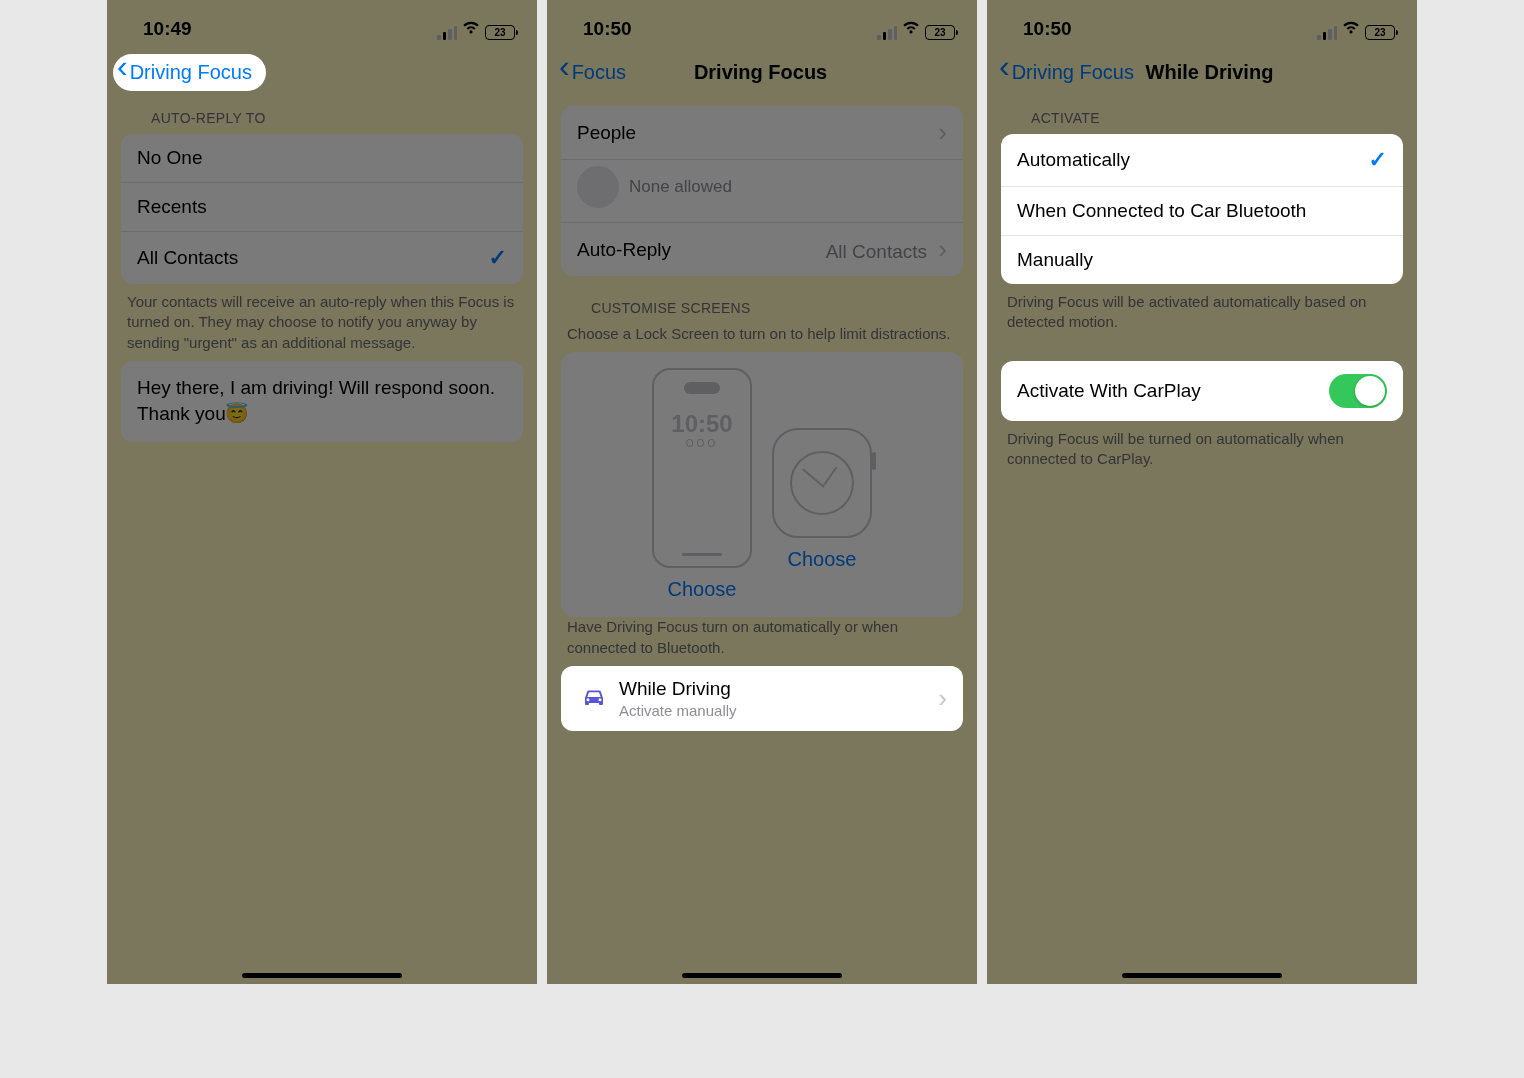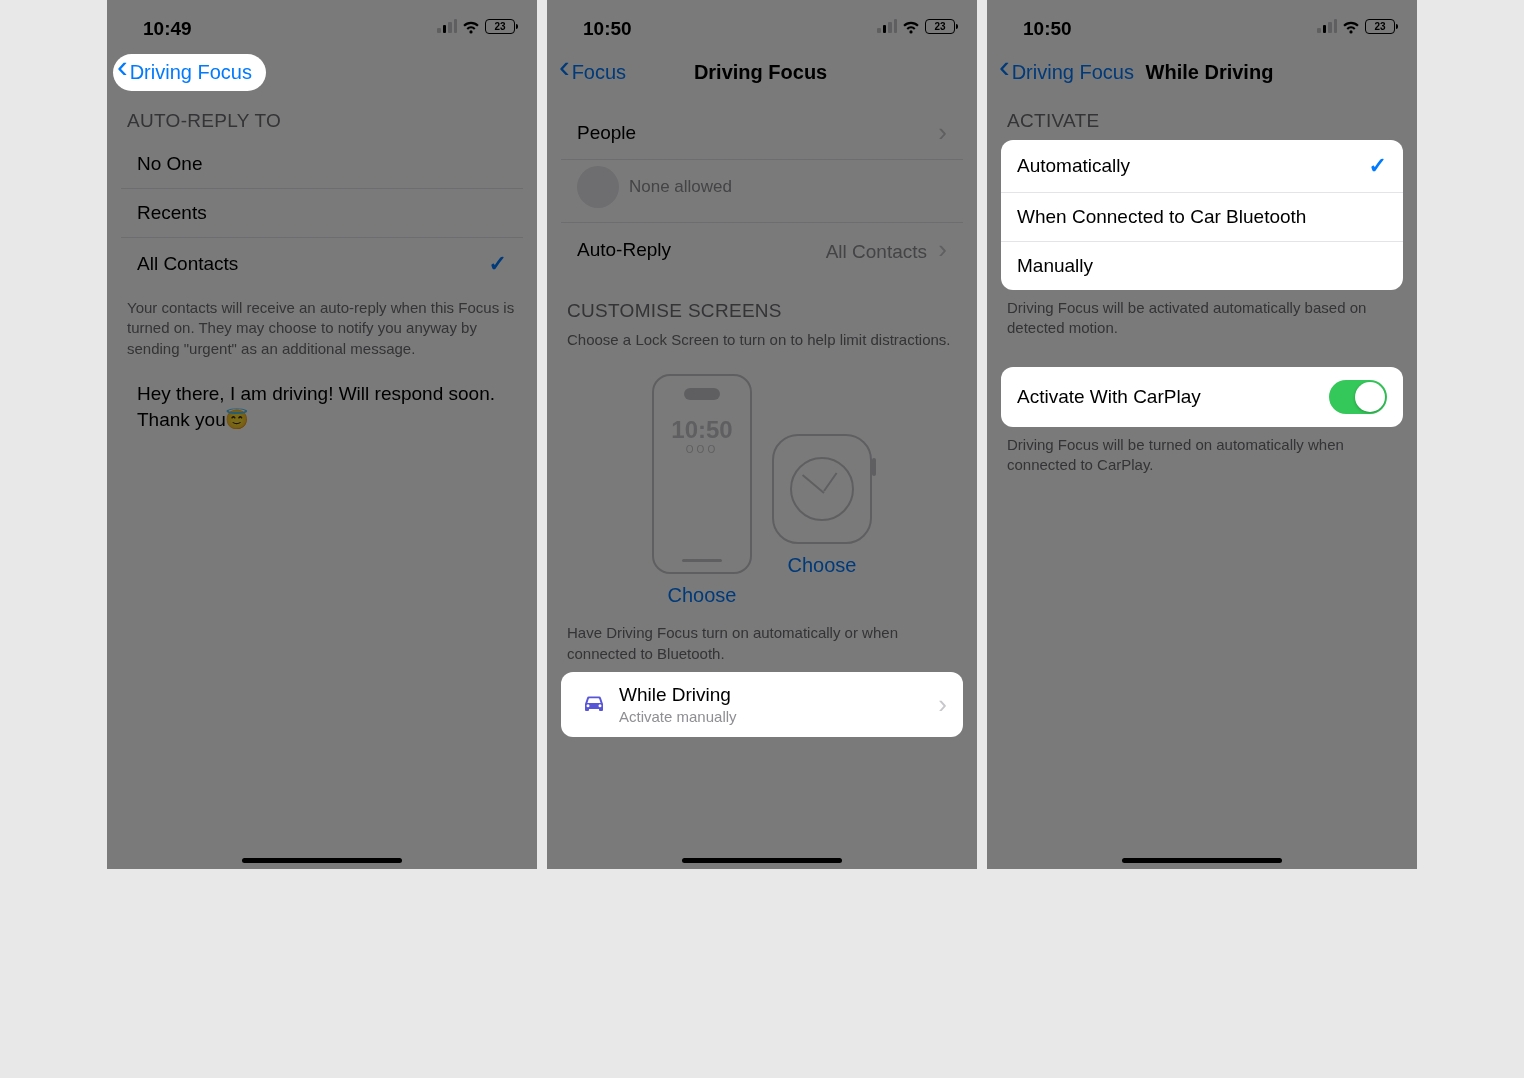--- a/index.html
+++ b/index.html
@@ -8,62 +8,63 @@
     font-family: -apple-system, BlinkMacSystemFont, "Segoe UI", Helvetica, Arial, sans-serif;
     display: flex;
     justify-content: center;
     gap: 10px;
     padding: 0;
     width: 1524px;
     height: 1078px;
   }
   .phone {
     width: 430px;
-    height: 869px;
-    background: #ffffff;
+    height: 984px;
+    background: #fef9c3;
     position: relative;
     overflow: hidden;
     flex: 0 0 430px;
   }
   .dim-overlay {
     position: absolute;
     inset: 0;
     background: rgba(0,0,0,0.52);
     pointer-events: none;
     z-index: 50;
   }
   .status-bar {
     display: flex;
     justify-content: space-between;
     align-items: center;
     padding: 10px 22px 2px 36px;
     height: 50px;
     font-weight: 600;
     font-size: 19px;
   }
-  .status-right { display: flex; align-items: flex-start; gap: 4px; }
+  .status-right { display: flex; align-items: flex-end; gap: 4px; }
   .signal { display: flex; align-items: flex-end; gap: 2px; }
   .signal span { width: 3.5px; background:#000; border-radius:1px;}
   .signal span.off { background:#c7c7cc; }
   .s1{height:5px}.s2{height:8px}.s3{height:11px}.s4{height:14px}
   .wifi-icon { font-size:18px; }
   .battery {
     width: 30px; height:15px; border:1.5px solid #000; border-radius:4px;
     position:relative; display:flex; align-items:center; justify-content:center;
     font-size:10px; font-weight:700;
   }
   .battery::after { content:""; position:absolute; right:-4px; top:4px; width:2.5px; height:5px; background:#000; border-radius:0 2px 2px 0;}
   .nav-bar {
     display:flex; align-items:center; padding: 4px 12px 10px 12px; height: 50px;
   }
   .back-link { color:#007aff; font-size:20px; display:flex; align-items:center; gap:2px;}
   .nav-title { flex:1; text-align:center; font-weight:600; font-size:20px; margin-left:-70px;}
   .section-header {
-    color:#6d6d72; font-size:19px; padding: 10px 20px 8px 20px; text-transform: uppercase;
+    color:#6d6d72; font-size:14px; padding: 10px 20px 8px 20px; text-transform: uppercase;
     letter-spacing: 0.3px;
+    margin-left: 24px;
   }
   .section-footer {
     color:#6d6d72; font-size:15px; padding: 8px 20px; line-height:1.35;
   }
   .group {
     background:#fff; margin: 0 14px; border-radius:12px; overflow:hidden;
   }
   .row {
     padding: 13px 16px; display:flex; align-items:center; justify-content:space-between;
     font-size:19px; border-bottom:0.5px solid #e3e3e8;

